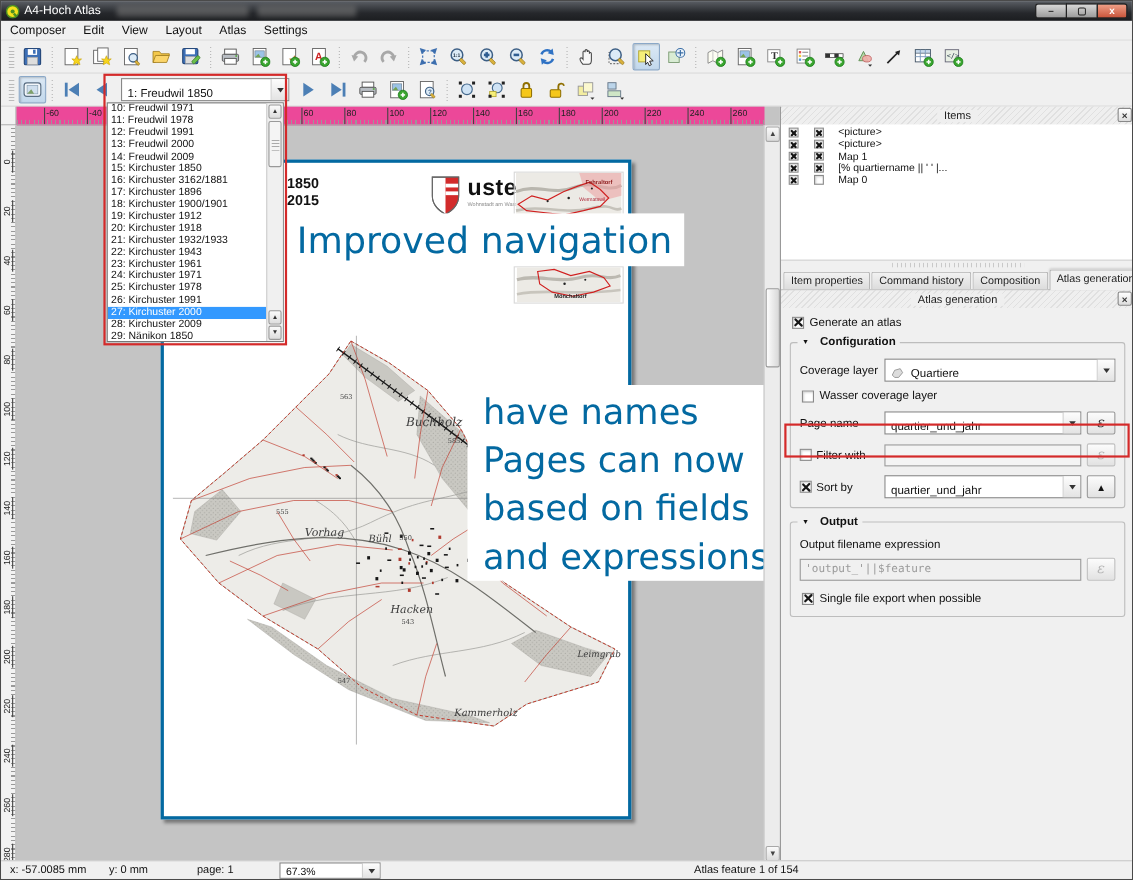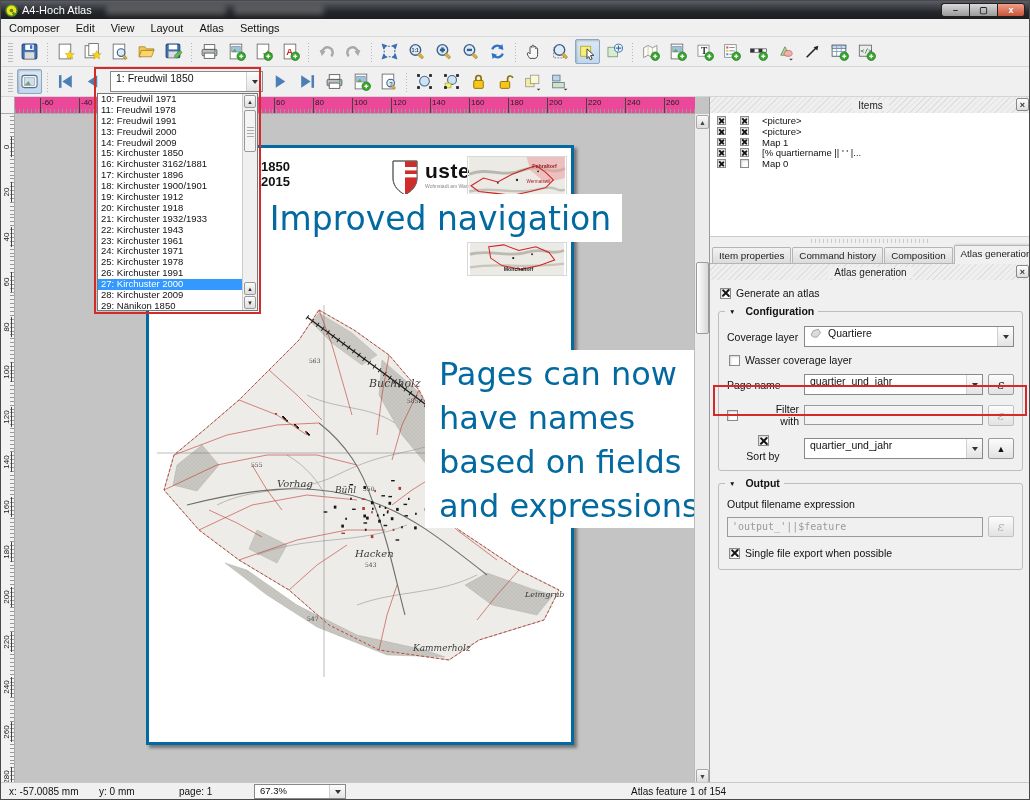--- a/index.html
+++ b/index.html
@@ -25,21 +25,21 @@
   
   .toolbar{position:absolute;left:0;width:100%;height:30px;background:#f0f0f0;
     border-bottom:1px solid #d5d5d5;display:flex;align-items:center;padding:0 4px;}
   .tb-grip{width:5px;height:20px;margin:0 3px;background:repeating-linear-gradient(0deg,#bbb 0 1px,transparent 1px 3px);}
   .tb-sep{width:1px;height:20px;margin:0 4px;background:repeating-linear-gradient(0deg,#b5b5b5 0 1px,transparent 1px 3px);}
   .tb{width:25px;height:25px;border:1px solid transparent;border-radius:2px;background:transparent;
     display:flex;align-items:center;justify-content:center;padding:0;margin:0 1px;}
   .tb.pressed{border-color:#8aa8c8;background:linear-gradient(#dce9f5,#c2d8ec);box-shadow:inset 1px 1px 2px rgba(0,0,0,.2);}
   .tb svg{display:block;}
   
-  .qcombo{display:flex;align-items:flex-start;background:#fff;border:1px solid #888;height:21px;font-size:10.5px;color:#111;}
+  .qcombo{display:flex;align-items:flex-end;background:#fff;border:1px solid #888;height:21px;font-size:10.5px;color:#111;}
   .qcombo .val{flex:1;padding:0 5px;white-space:nowrap;overflow:hidden;}
   .qcombo .arrow{width:16px;align-self:stretch;border-left:1px solid #d0d0d0;
     background:linear-gradient(#fdfdfd,#e3e3e3);display:flex;align-items:center;justify-content:center;flex:none;}
   .qcombo .arrow::after{content:"";border:3.5px solid transparent;border-top:4.5px solid #333;margin-top:4px;}
   #atlas-combo{width:153px;margin:0 4px;}
   
   .workspace{position:absolute;left:0;top:96px;width:100%;height:687px;}
   .canvas-area{position:absolute;left:0;top:0;width:708px;height:100%;background:#c4c4c4;}
   .ruler-corner{position:absolute;left:0;top:0;width:14px;height:17px;background:#f2f2f2;border-right:1px solid #aaa;border-bottom:1px solid #aaa;}
   .top-ruler{position:absolute;left:14px;top:0;width:680px;height:17px;background:#ec4899;border-bottom:1px solid #aaa;overflow:hidden;}
@@ -735,22 +735,22 @@
                 <text x="94" y="162" font-size="6" fill="#444" font-family="DejaVu Serif,serif">555</text>
                 <text x="206" y="186" font-size="6" fill="#444" font-family="DejaVu Serif,serif">550</text>
                 <text x="208" y="262" font-size="6" fill="#444" font-family="DejaVu Serif,serif">543</text>
                 <text x="150" y="316" font-size="6" fill="#444" font-family="DejaVu Serif,serif">547</text>
               </g>
           </svg>
         </div>
 
         <div class="ann-box ann-improved">Improved navigation</div>
         <div class="ann-box ann-pages" id="annPages">
+            <div>have names</div>
             <div>Pages can now</div>
-            <div>have names</div>
             <div>based on fields</div>
             <div>and expressions</div>
           </div>
       </div>
 
       <div class="vscroll">
         <div class="btn" style="top:1px;">▲</div>
         <div class="thumb"></div>
         <div class="btn" style="bottom:1px;">▼</div>
       </div>
@@ -856,32 +856,32 @@
             <div class="qcombo" style="flex:1;">
               <span class="val">quartier_und_jahr</span>
                 <span class="arrow"></span>
             </div>
             <div class="qbtn">
                 <span class="eps">ε</span>
               </div>
           </div>
 
           <div class="frow" style="margin-top:8px;">
-            <span class="flab chkrow" style="gap:20px;text-align:right;">
+            <span class="flab chkrow" style="gap:4px;">
               <span class="cb"></span>
               <span>Filter with</span>
             </span>
             <div class="qinput dis"></div>
             <div class="qbtn dis">
                 <span class="eps">ε</span>
               </div>
           </div>
 
           <div class="frow" style="margin-top:8px;">
-            <span class="flab chkrow" style="gap:4px;flex-direction:column;">
+            <span class="flab chkrow" style="gap:4px;">
               <span class="cb checked"></span>
               <span>Sort by</span>
             </span>
             <div class="qcombo" style="flex:1;">
               <span class="val">quartier_und_jahr</span>
                 <span class="arrow"></span>
             </div>
             <div class="qbtn">
                 <span style="font-size:9px;">▲</span>
               </div>

